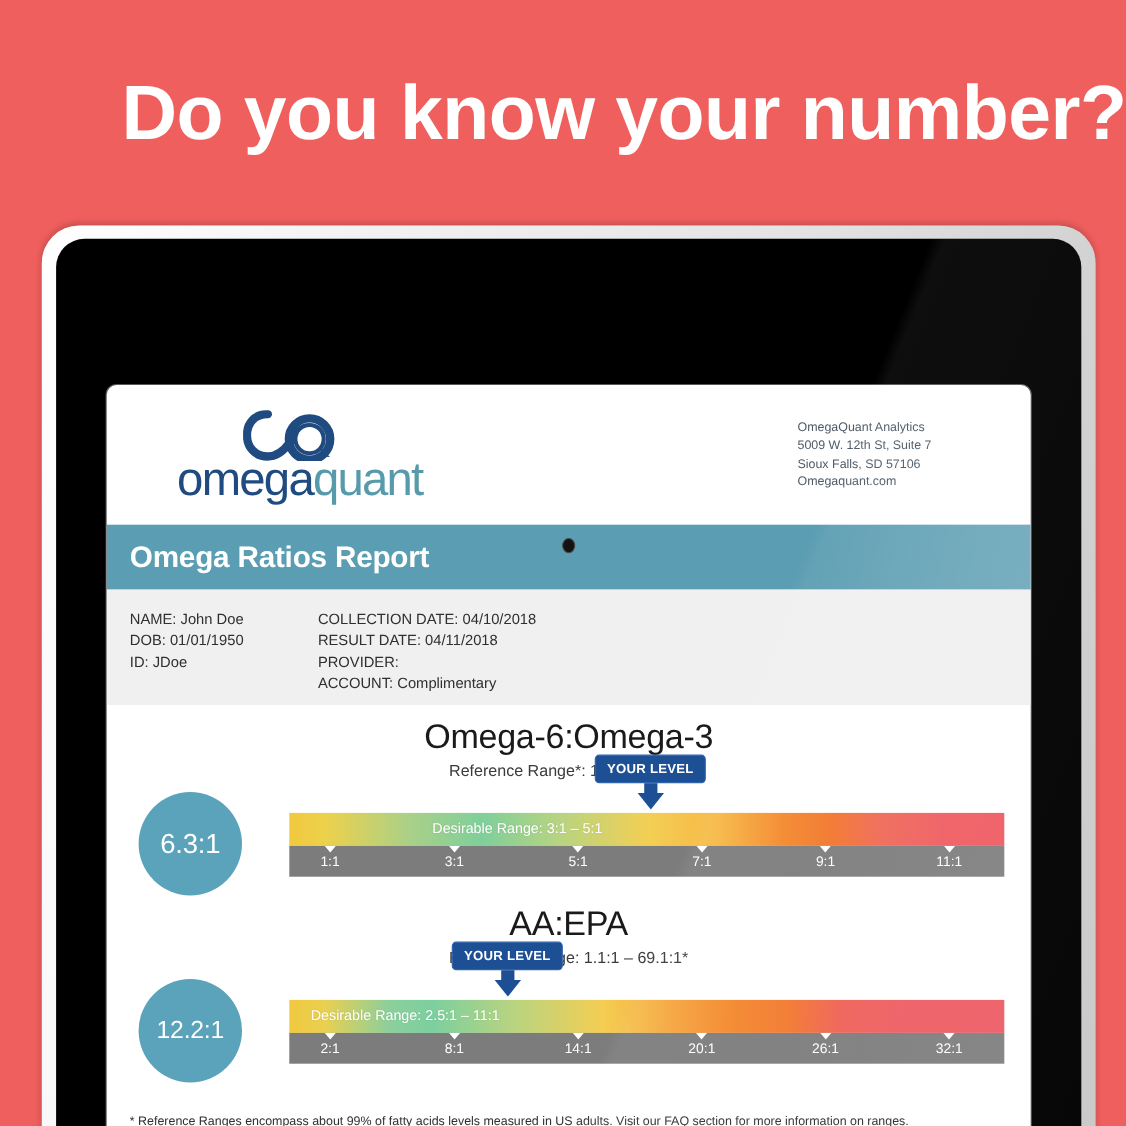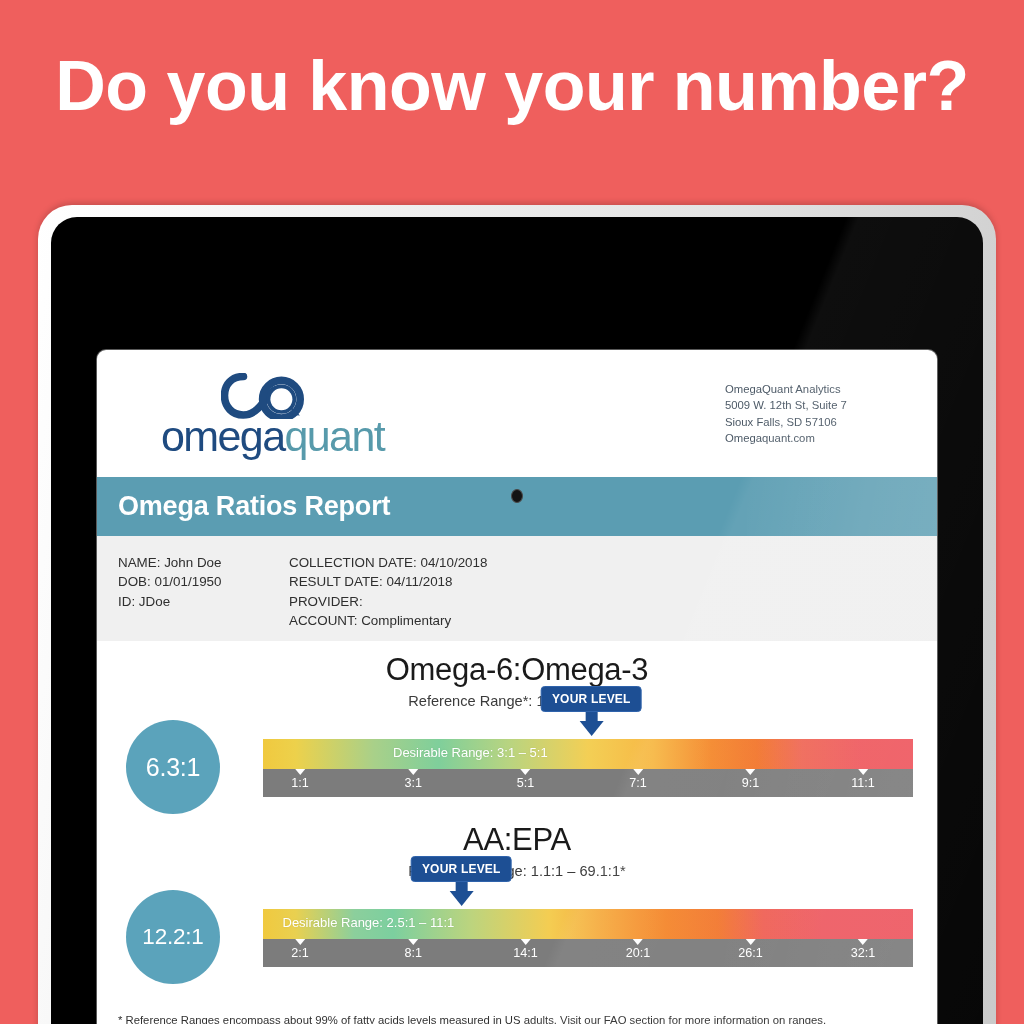--- a/index.html
+++ b/index.html
@@ -10,22 +10,22 @@
   }
   #stage {
     position: relative;
     width: 1024px; height: 1024px;
     background: #ef5f5d;
   }
 
   
   #headline {
     position: absolute;
-    top: 44px; left: 0; width: 1024px;
-    text-align: center;
+    top: 60px; left: 0; width: 1024px;
+    text-align: right;
     color: #ffffff;
     font-size: 70px;
     font-weight: bold;
     letter-spacing: -0.5px;
     line-height: 84px;
     white-space: nowrap;
   }
 
   
   #tablet {

